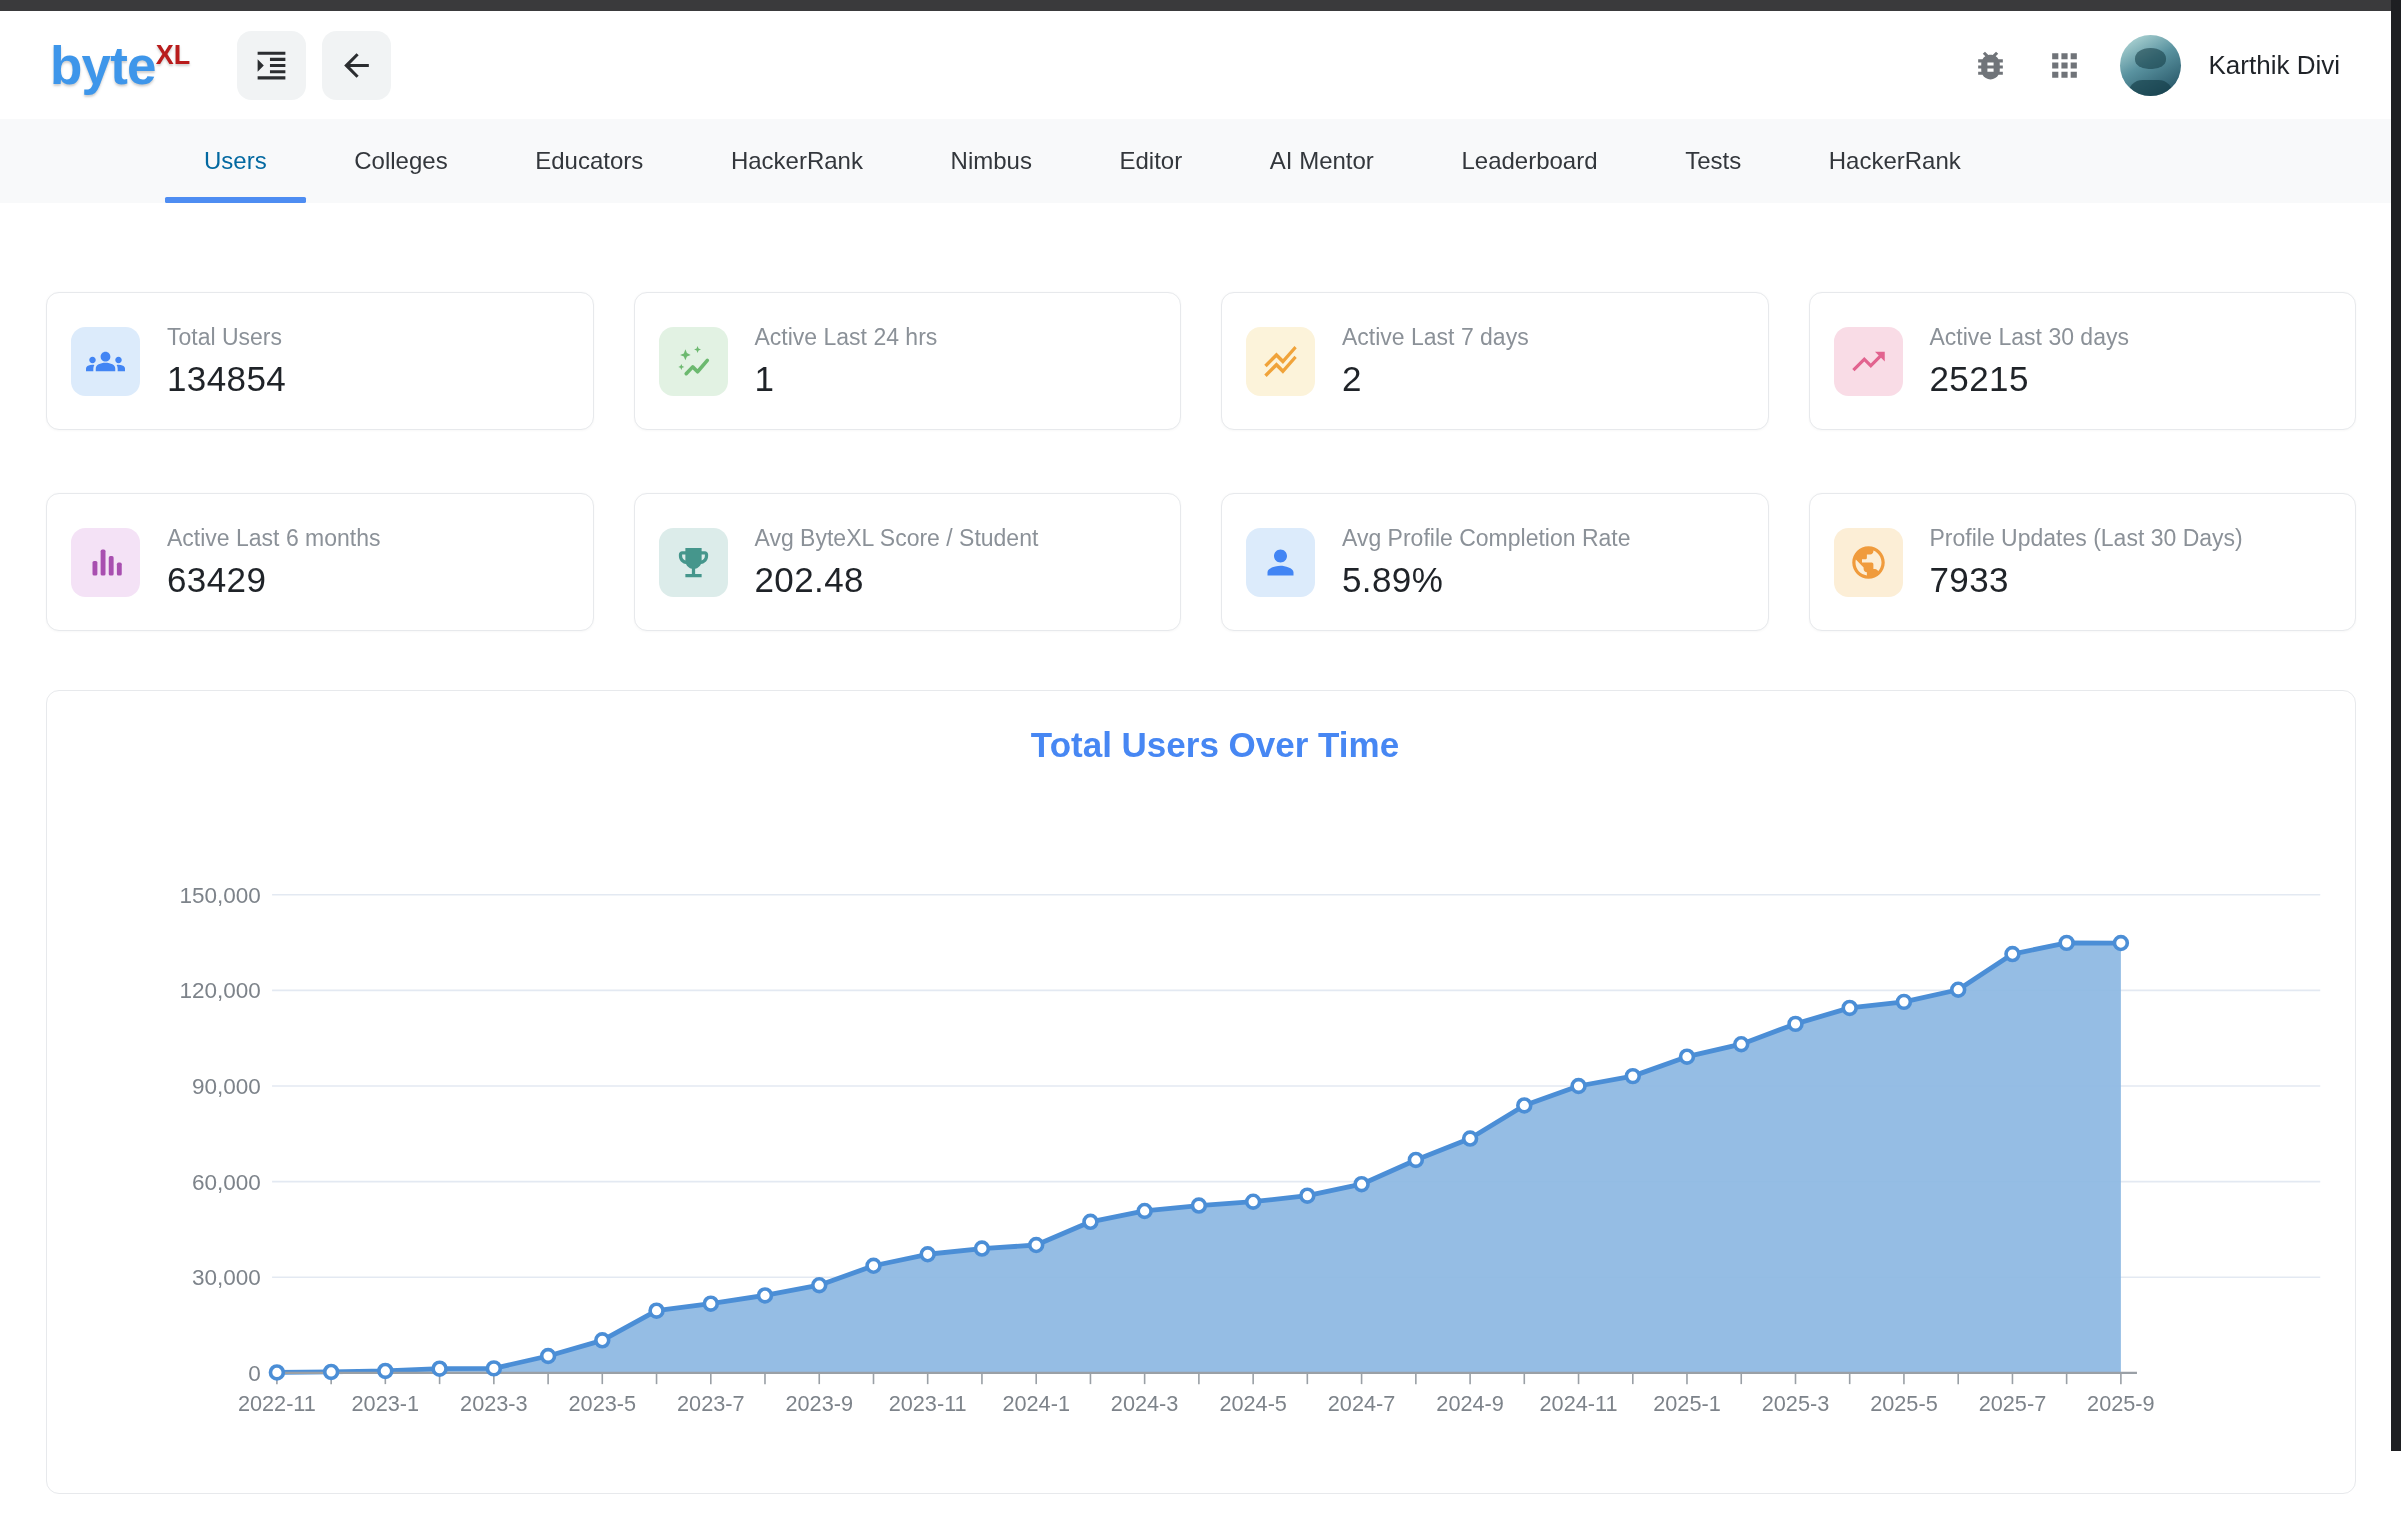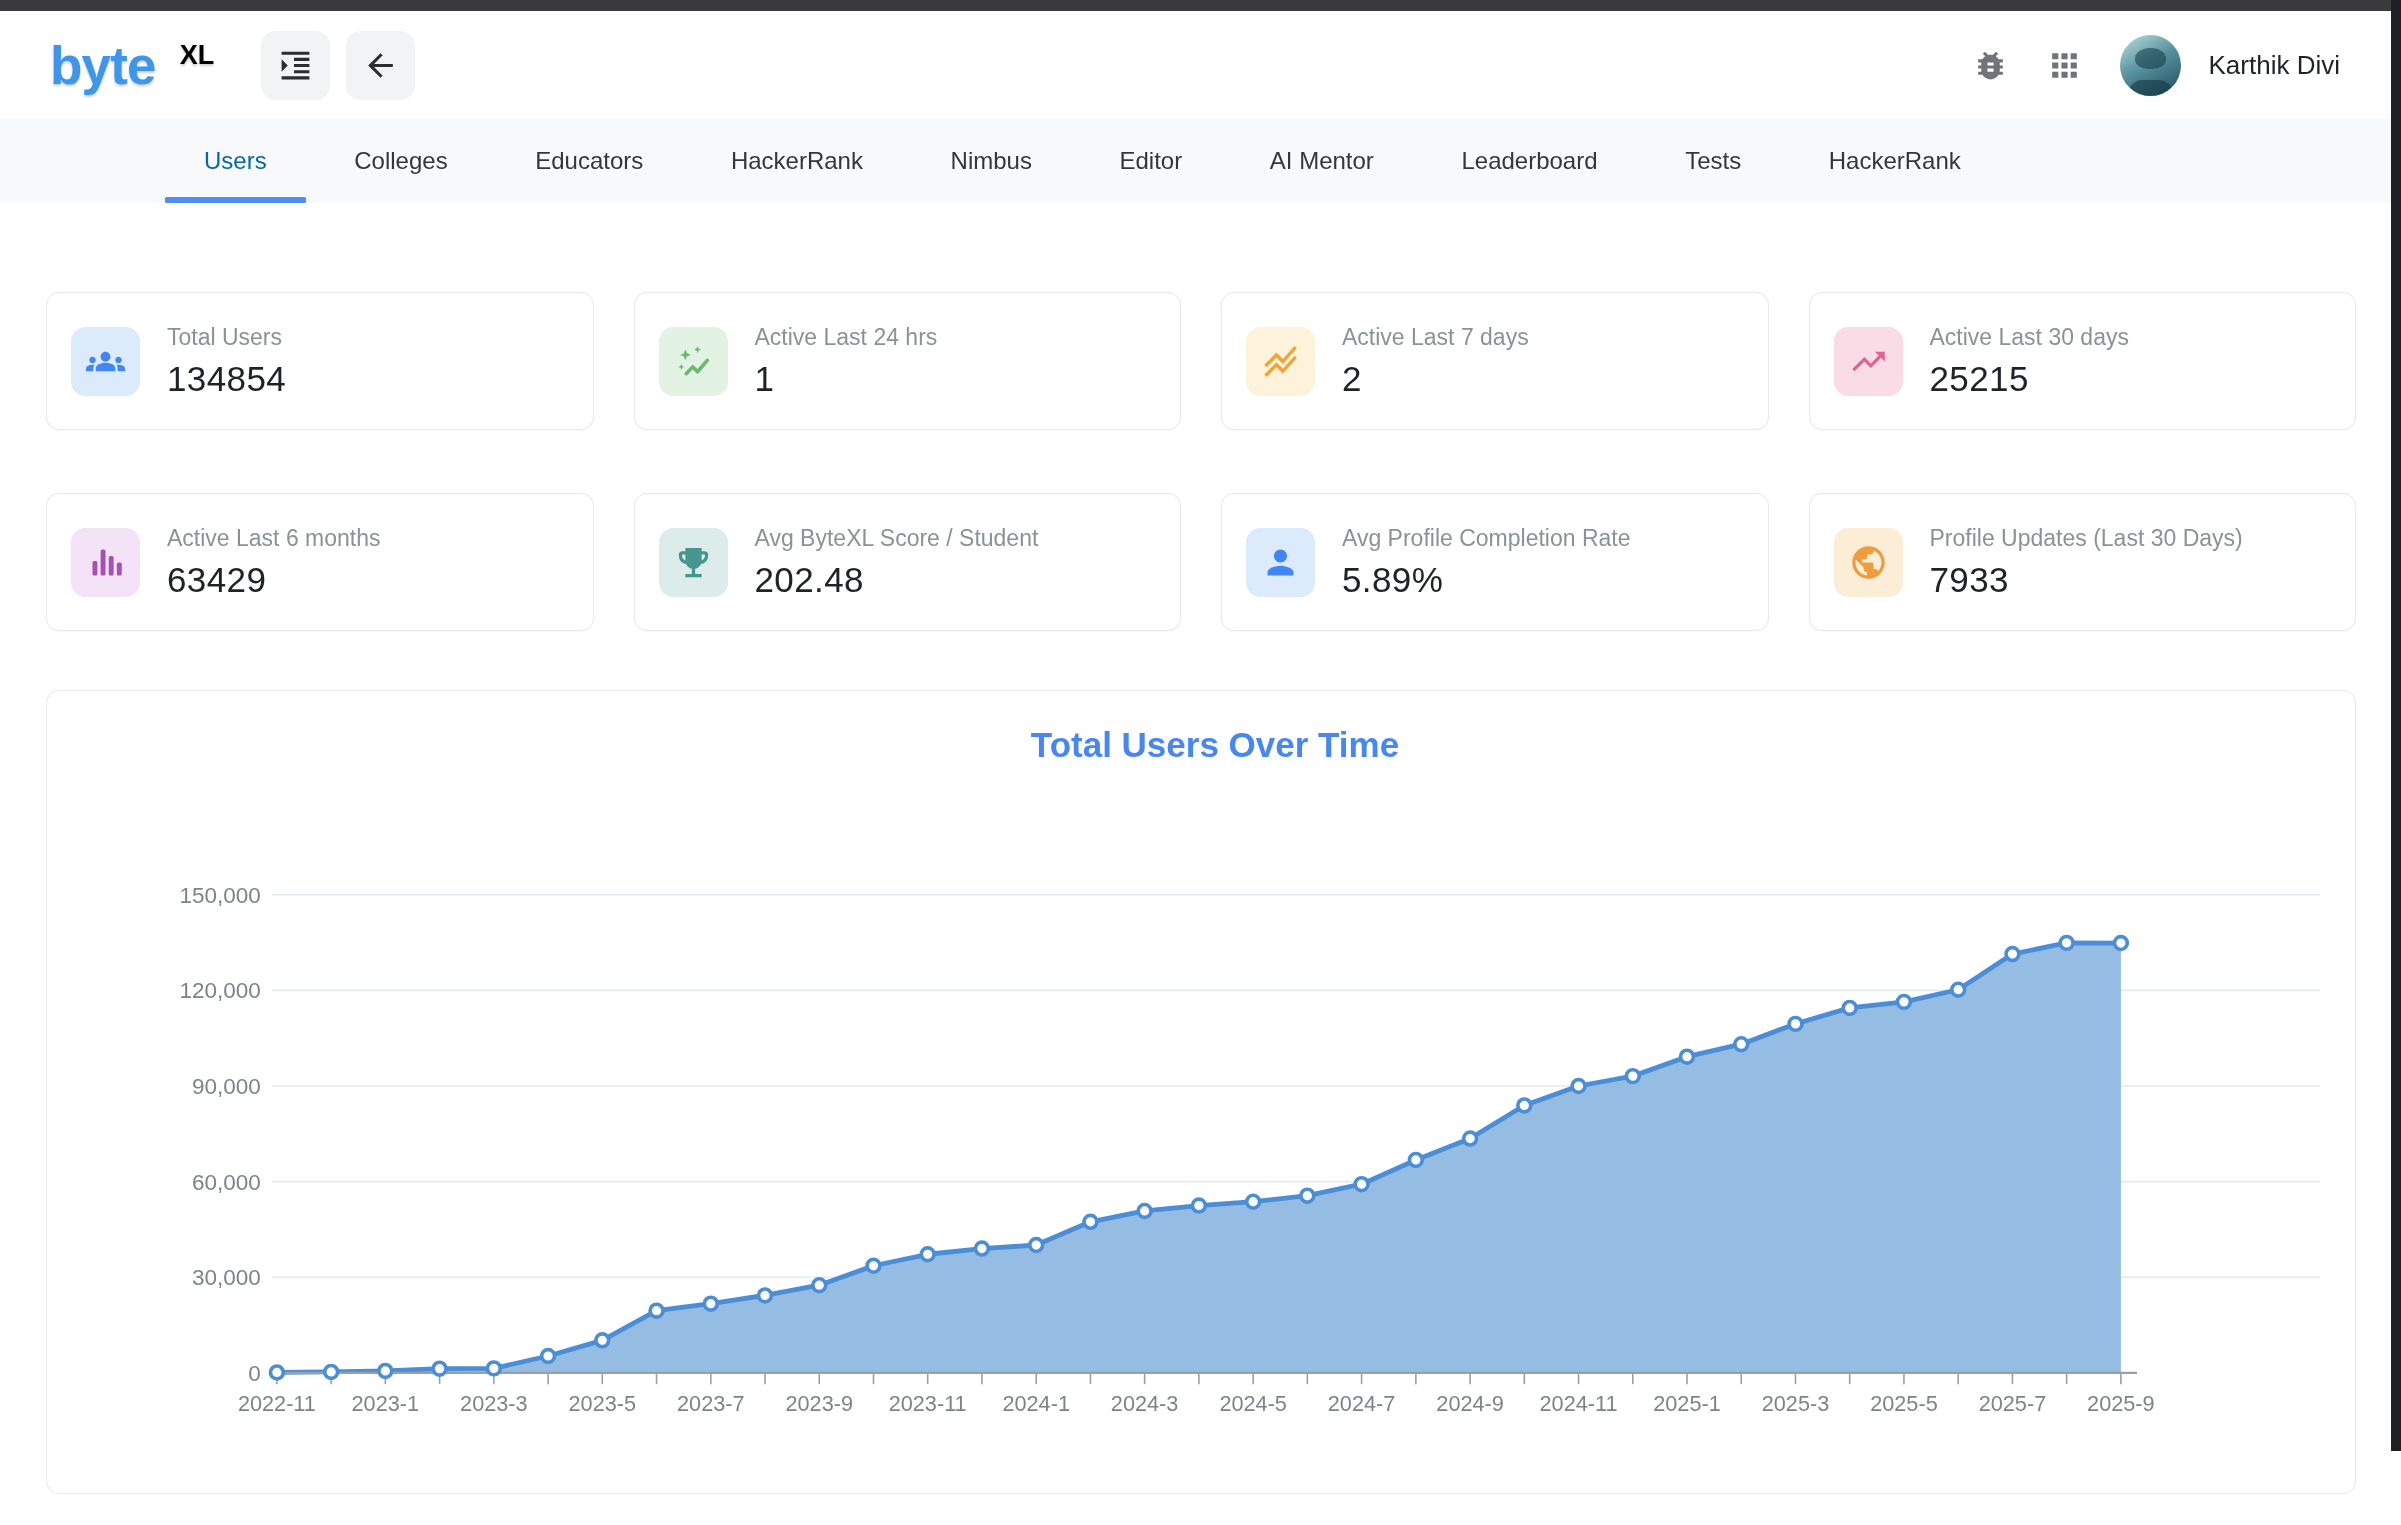--- a/index.html
+++ b/index.html
@@ -65,21 +65,21 @@
 <body>
 
 <div id="page">
 
   <div class="top-strip"></div>
   <div class="right-strip"></div>
 
   <div class="header">
     <div class="logo">
       <span class="main" style="color: rgb(62, 150, 234);">byte</span>
-      <span class="sup" style="color: #000000; margin-left: 24px;">XL</span>
+      <span class="sup" style="color: #b91c1c;">XL</span>
     </div>
     <button class="hdr-btn">
       <svg viewBox="0 0 24 24">
         <path d="M3 21h18v-2H3v2zM3 8v8l4-4-4-4zm8 9h10v-2H11v2zM3 3v2h18V3H3zm8 6h10V7H11v2zm0 4h10v-2H11v2z"></path>
       </svg>
     </button>
     <button class="hdr-btn">
       <svg viewBox="0 0 24 24">
         <path d="M20 11H7.83l5.59-5.59L12 4l-8 8 8 8 1.41-1.41L7.83 13H20v-2z"></path>
       </svg>

